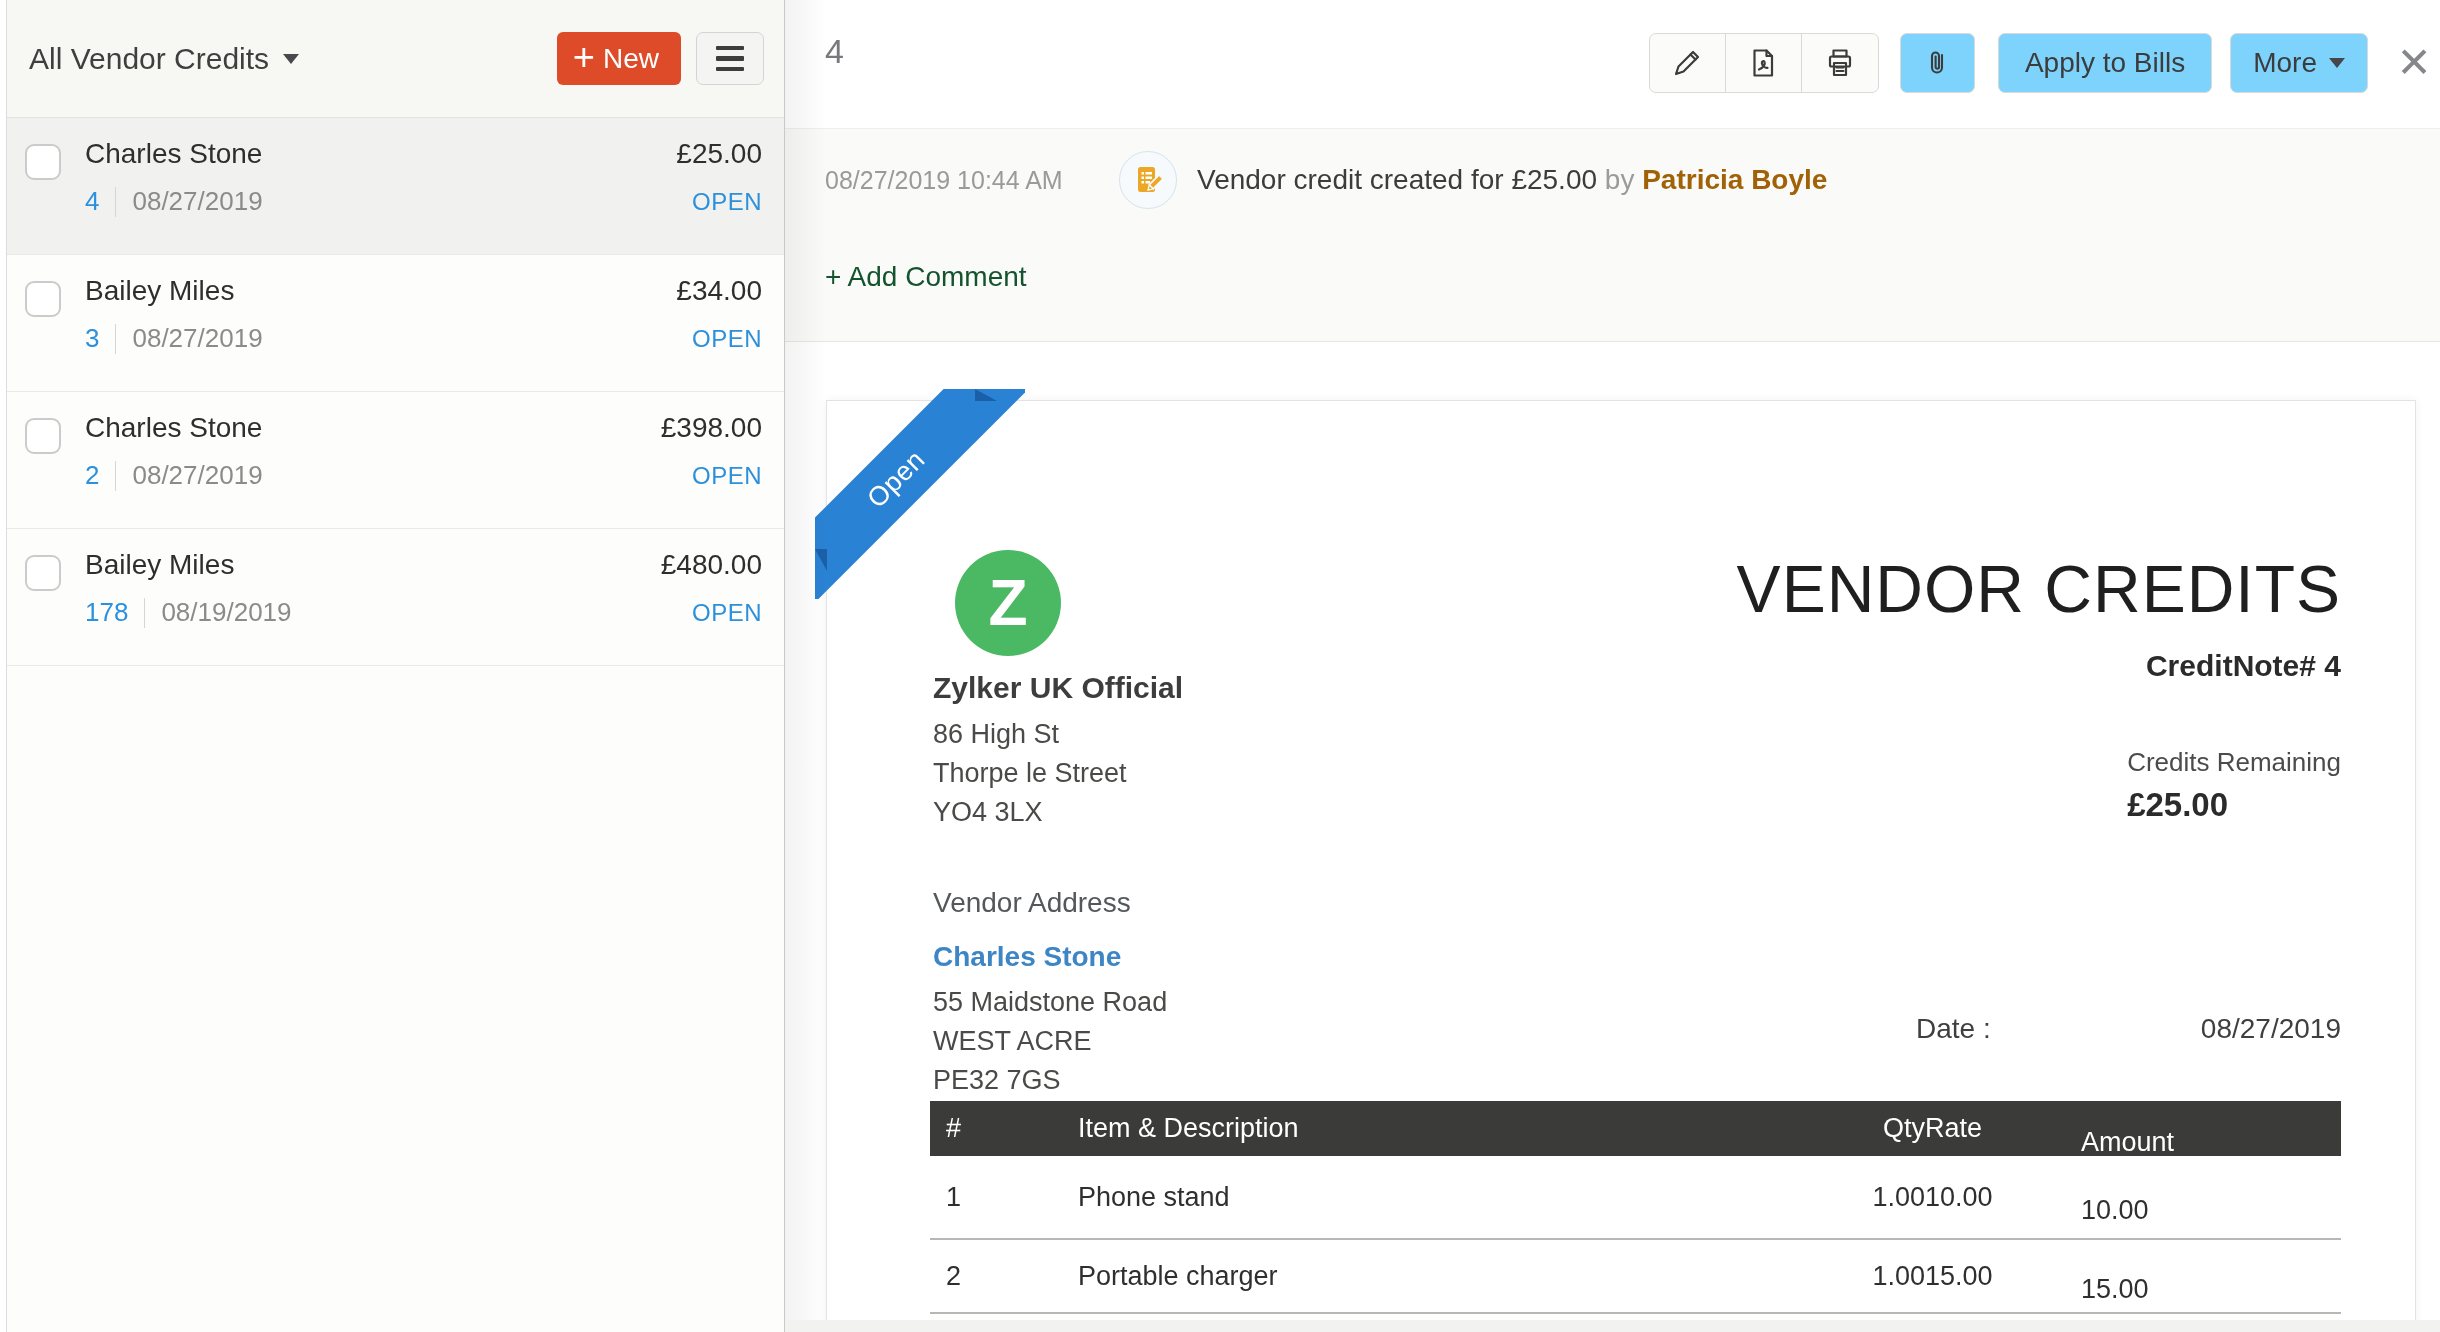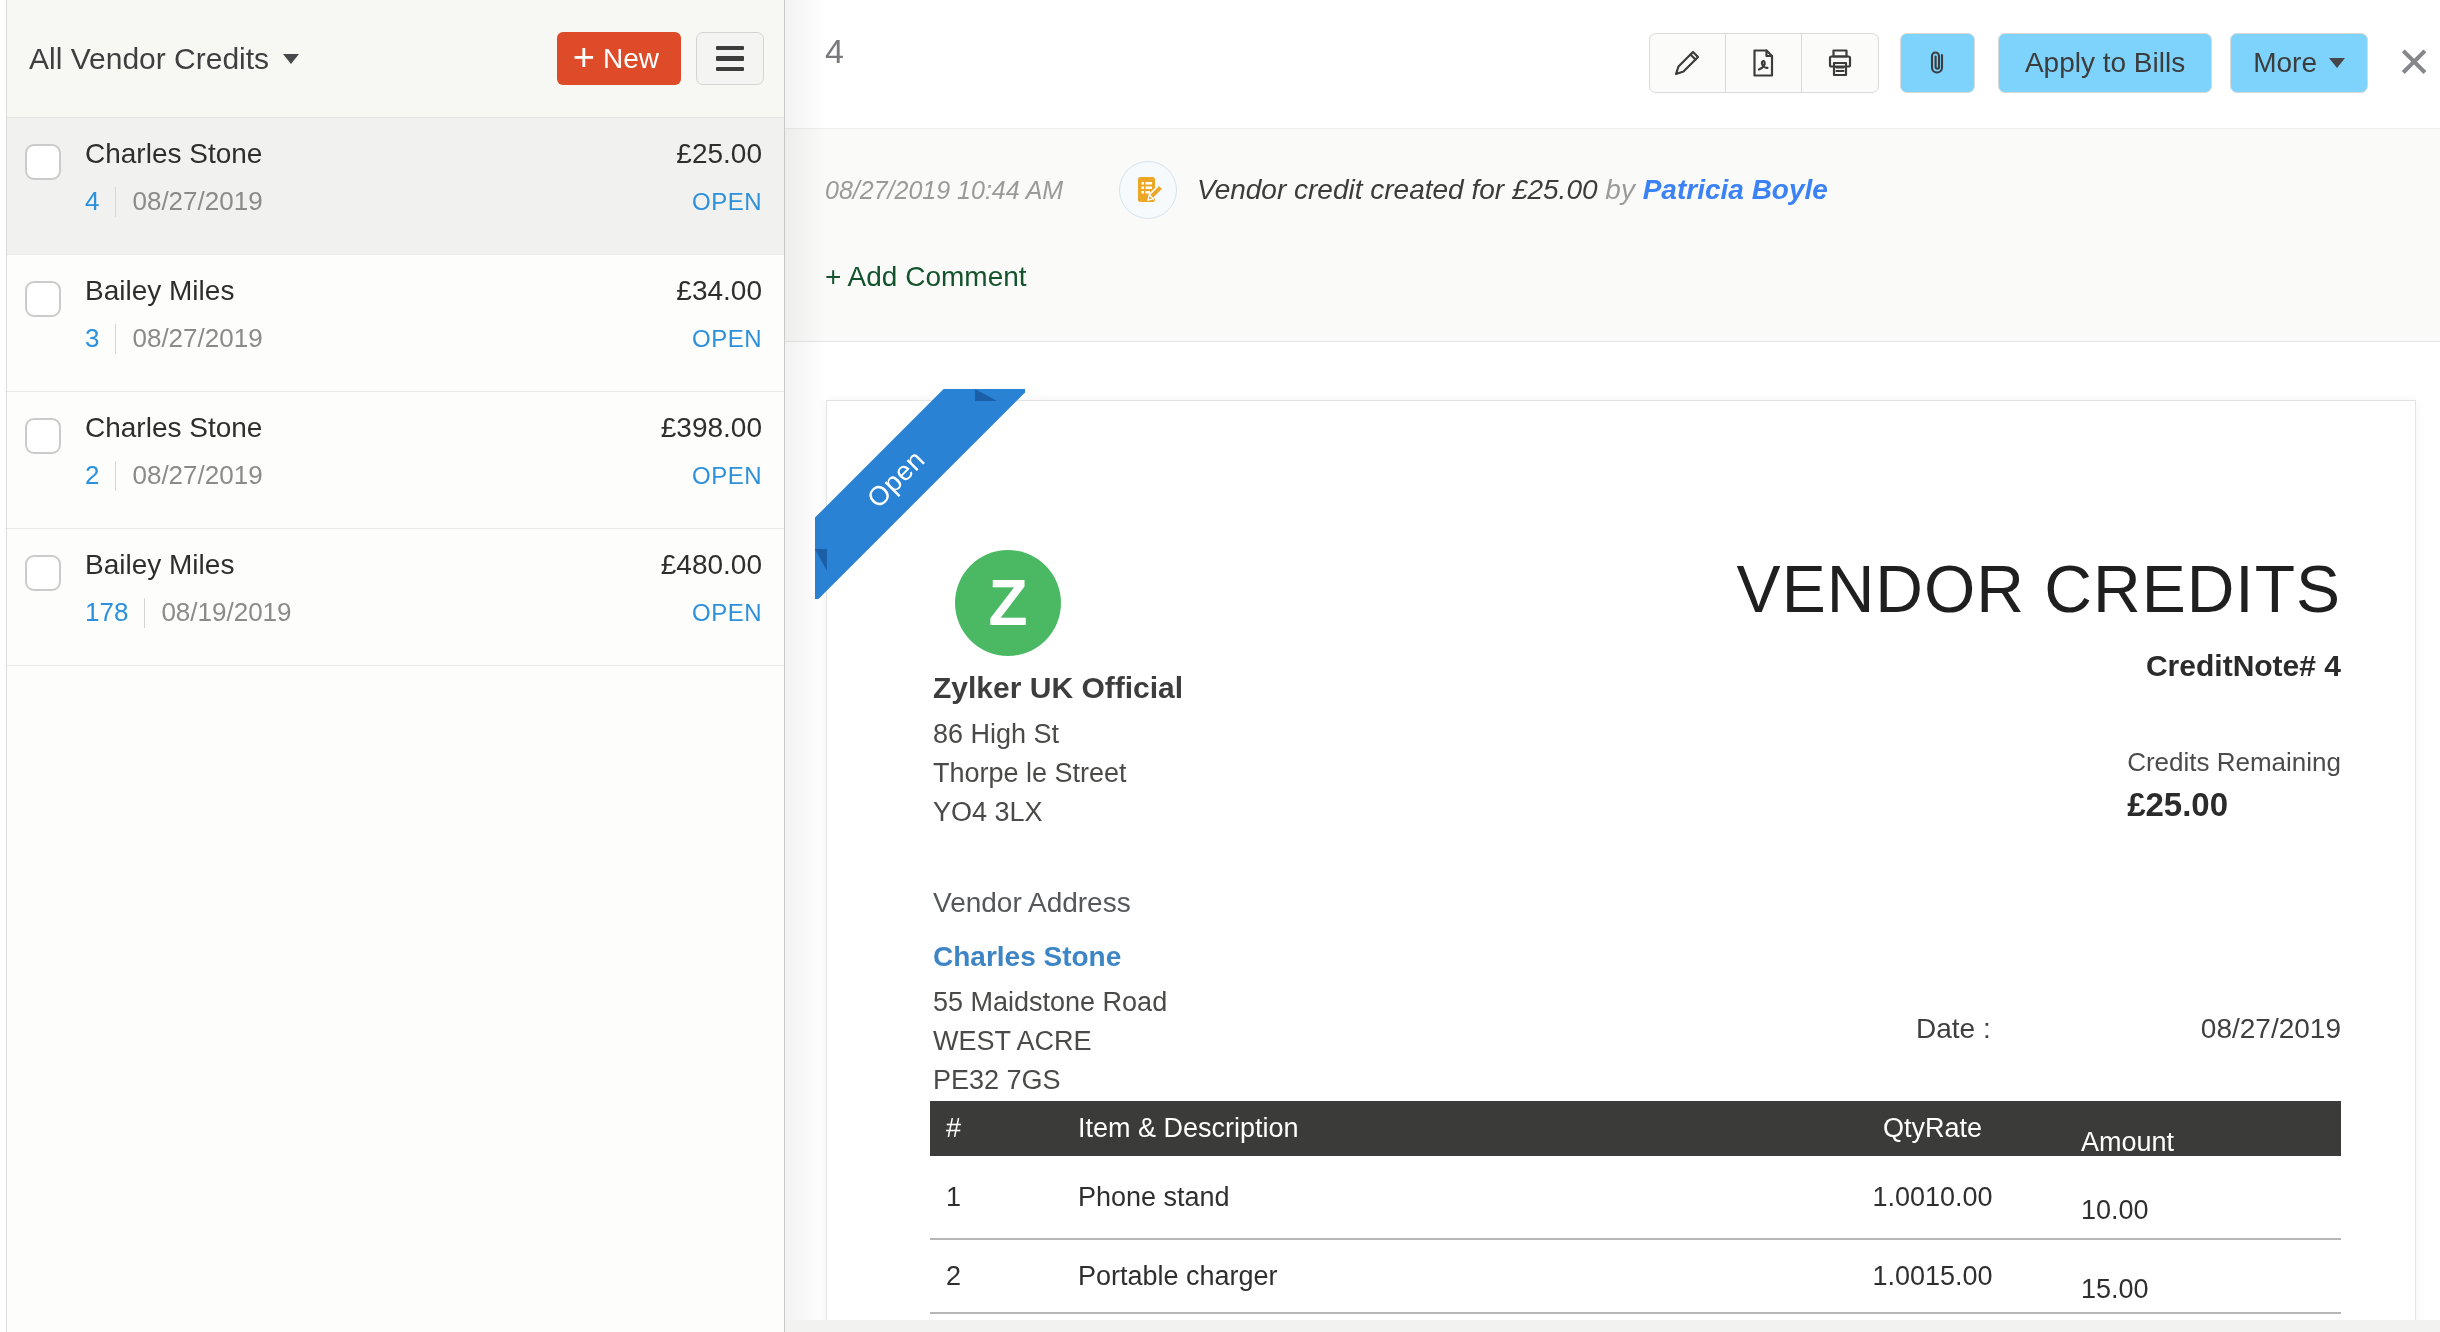--- a/index.html
+++ b/index.html
@@ -60,26 +60,26 @@
   .apply-btn { padding:0 26px; font-size:28px; }
   .more-btn { padding:0 22px; font-size:28px; }
   .more-btn .caret { margin-left:12px; border-top-color:#45474a; }
   .close-x { font-size:42px; color:#85878a; width:40px; text-align:center; cursor:pointer;
     line-height:60px; font-weight:400; }
   .tool-svg { display:block; }
 
   
   .timeline { position:absolute; top:128px; left:0; right:0; height:214px; background:#fafaf8;
     border-top:1px solid #eeeeec; border-bottom:1px solid #e7e7e5; }
-  .tl-row { position:absolute; left:40px; right:40px; top:32px; height:58px; display:flex; align-items:center;font-style:italic; }
+  .tl-row { position:absolute; left:40px; right:40px; top:22px; height:58px; display:flex; align-items:center; }
   .tl-time { width:280px; font-size:25px; color:#9a9a98; }
   .tl-icon { width:58px; height:58px; border-radius:50%; background:#f6fafc; border:1px solid #d5e4ee;
     display:flex; align-items:center; justify-content:center; flex:none; margin-left:14px; }
   .tl-text { margin-left:20px; font-size:28px; color:#3c3c3c; }
-  .tl-by { color:#9b9b99; } .tl-actor { color:#3b82f6; font-weight:700; }
+  .tl-by { color:#9b9b99; } .tl-actor { color:#a16207; font-weight:700; }
   .add-comment { position:absolute; left:40px; top:132px; font-size:28px; color:#14532d; cursor:pointer; }
 
   
   .doc-area { position:absolute; top:343px; left:0; right:0; bottom:0; background:#fff; overflow:hidden; }
   .paper { position:absolute; left:41px; top:57px; width:1590px; height:1060px; background:#fff;
     border:1px solid #e3e3e1; box-shadow:0 0 10px rgba(0,0,0,0.05); }
 
   
   .ribbon-clip { position:absolute; left:-12px; top:-12px; width:210px; height:210px; overflow:hidden; pointer-events:none; }
   .ribbon { position:absolute; left:-79px; top:60px; width:320px; height:60px; line-height:60px;

